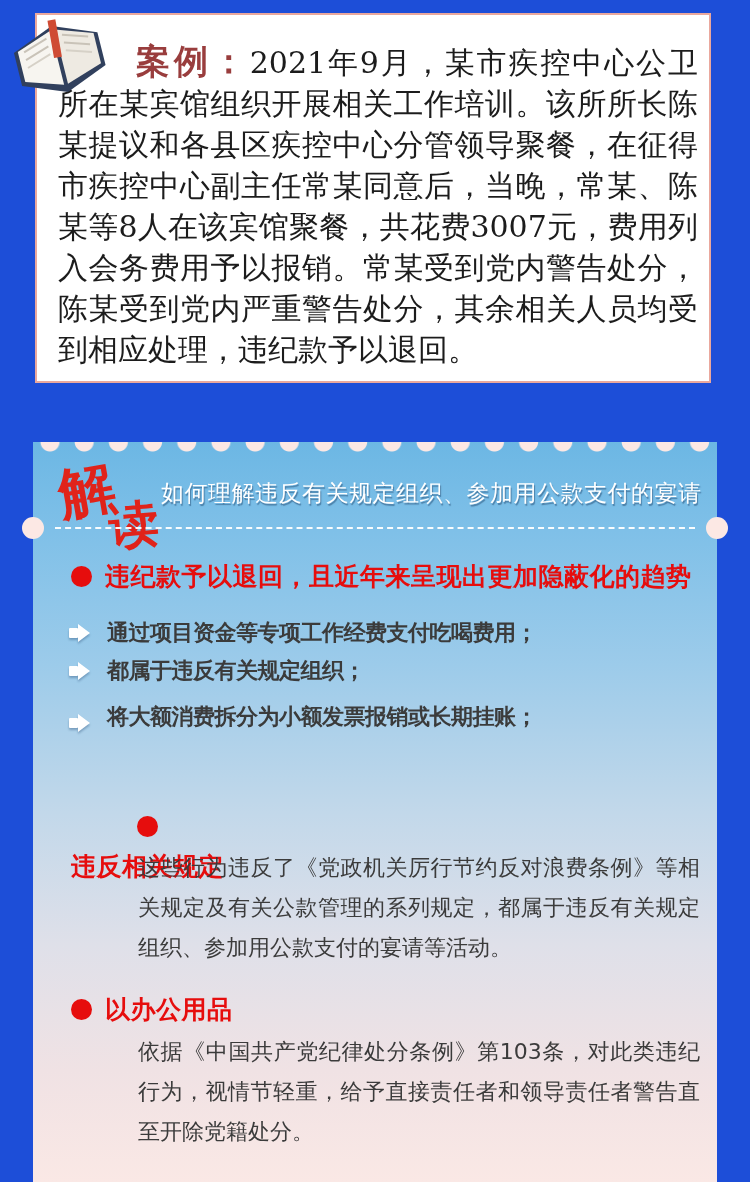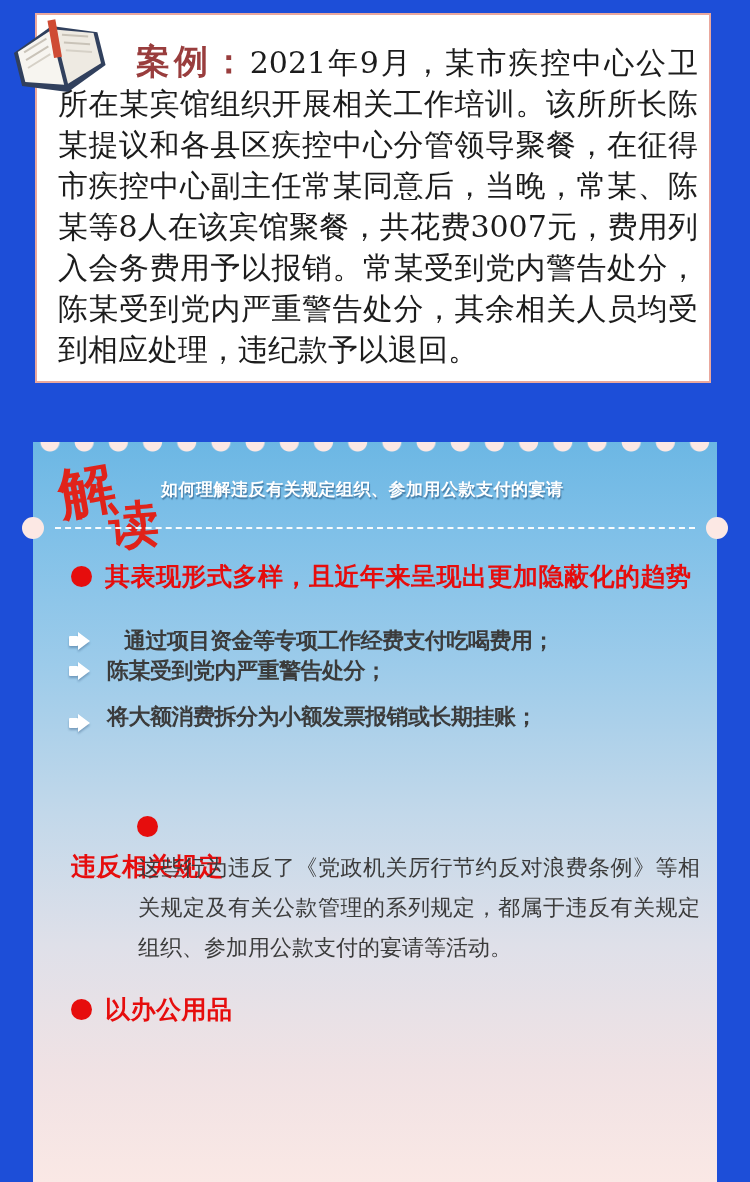--- a/index.html
+++ b/index.html
@@ -44,35 +44,35 @@
   .notch-left  { left:-11px; }
   .notch-right { right:-11px; }
 
   .jiedu-badge { position:absolute; left:18px; top:8px; width:130px; height:115px;
     font-family:"DejaVu Serif", serif; color:#e0231a; font-weight:bold; }
   .jiedu-1 { position:absolute; left:8px;  top:4px;  font-size:56px; transform:rotate(-10deg); }
   .jiedu-2 { position:absolute; left:58px; top:42px; font-size:50px; transform:rotate(-5deg); }
 
   .interp-title {
     position:absolute; left:128px; top:36px; white-space:nowrap;
-    font-size:17px; font-weight:bold; color:#ffffff; letter-spacing:0.5px;
+    font-size:23px; font-weight:normal; color:#ffffff; letter-spacing:0.5px;
     text-shadow:1px 2px 1px rgba(35,75,115,0.55);
   }
   .dashed-divider {
     position:absolute; left:22px; right:22px; top:85px; height:0;
     border-top:2px dashed rgba(255,255,255,0.95);
   }
 
   .section-head { position:absolute; left:38px; display:flex; align-items:center; gap:13px; }
   .sh-1 { top:118px; } .sh-2 { top:374px;flex-direction:column; } .sh-3 { top:551px; }
   .bullet { width:21px; height:21px; border-radius:50%; background:#e60d0d; flex:none; }
   .head-text { font-size:25px; font-weight:bold; color:#e60d0d; white-space:nowrap; letter-spacing:0.5px; }
 
   .arrow-item { position:absolute; left:36px; display:flex; align-items:center; }
-  .ai-1 { top:184px;gap:17px; } .ai-2 { top:214px; } .ai-3 { top:260px;align-items:flex-end; } .ai-4 { top:306px; }
+  .ai-1 { top:176px; } .ai-2 { top:214px; } .ai-3 { top:260px;align-items:flex-end; } .ai-4 { top:306px; }
   .arrow-icon { display:inline-flex; align-items:center; margin-right:17px;
     filter:drop-shadow(0 2px 1px rgba(55,95,135,0.45)); }
   .a-tail { width:9px; height:10px; background:#ffffff; border-radius:1px; }
   .a-head { width:0; height:0; border-top:9px solid transparent;
     border-bottom:9px solid transparent; border-left:12px solid #ffffff; }
   .arrow-text { font-size:22px; font-weight:600; color:#3b3b3b;
     white-space:nowrap; letter-spacing:-0.5px; }
 
   .body-para {
     position:absolute; left:105px; width:562px;
@@ -116,50 +116,51 @@
       <span class="jiedu-1">解</span>
       <span class="jiedu-2">读</span>
     </div>
 
     <div class="interp-title">如何理解违反有关规定组织、参加用公款支付的宴请</div>
 
     <div class="dashed-divider"></div>
 
     <div class="section-head sh-1">
       <span class="bullet"></span>
-      <span class="head-text">其表现形式多样，且近年来呈现出更加隐蔽化的趋势</span>
+      <span class="head-text">违纪款予以退回，且近年来呈现出更加隐蔽化的趋势</span>
     </div>
 
     <div class="arrow-item ai-1">
       <span class="arrow-icon">
           <span class="a-tail"></span>
           <span class="a-head"></span>
         </span>
       <span class="arrow-text">通过项目资金等专项工作经费支付吃喝费用；</span>
     </div>
     <div class="arrow-item ai-2">
       <span class="arrow-icon">
           <span class="a-tail"></span>
           <span class="a-head"></span>
         </span>
-      <span class="arrow-text">陈某受到党内严重警告处分；</span>
+      <span class="arrow-text">都属于违反有关规定组织；</span>
     </div>
     <div class="arrow-item ai-3">
       <span class="arrow-icon">
           <span class="a-tail"></span>
           <span class="a-head"></span>
         </span>
       <span class="arrow-text">将大额消费拆分为小额发票报销或长期挂账；</span>
     </div>
 
     <div class="section-head sh-2">
       <span class="bullet"></span>
       <span class="head-text">违反相关规定</span>
     </div>
     <p class="body-para bp-2">这些行为违反了《党政机关厉行节约反对浪费条例》等相关规定及有关公款管理的系列规定，都属于违反有关规定组织、参加用公款支付的宴请等活动。</p>
 
     <div class="section-head sh-3">
       <span class="bullet"></span>
       <span class="head-text">以办公用品</span>
     </div>
+    <p class="body-para bp-3">依据《中国共产党纪律处分条例》第103条，对此类违纪行为，视情节轻重，给予直接责任者和领导责任者警告直至开除党籍处分。</p>
   </div>
 
 </div>
 
 </body></html>

